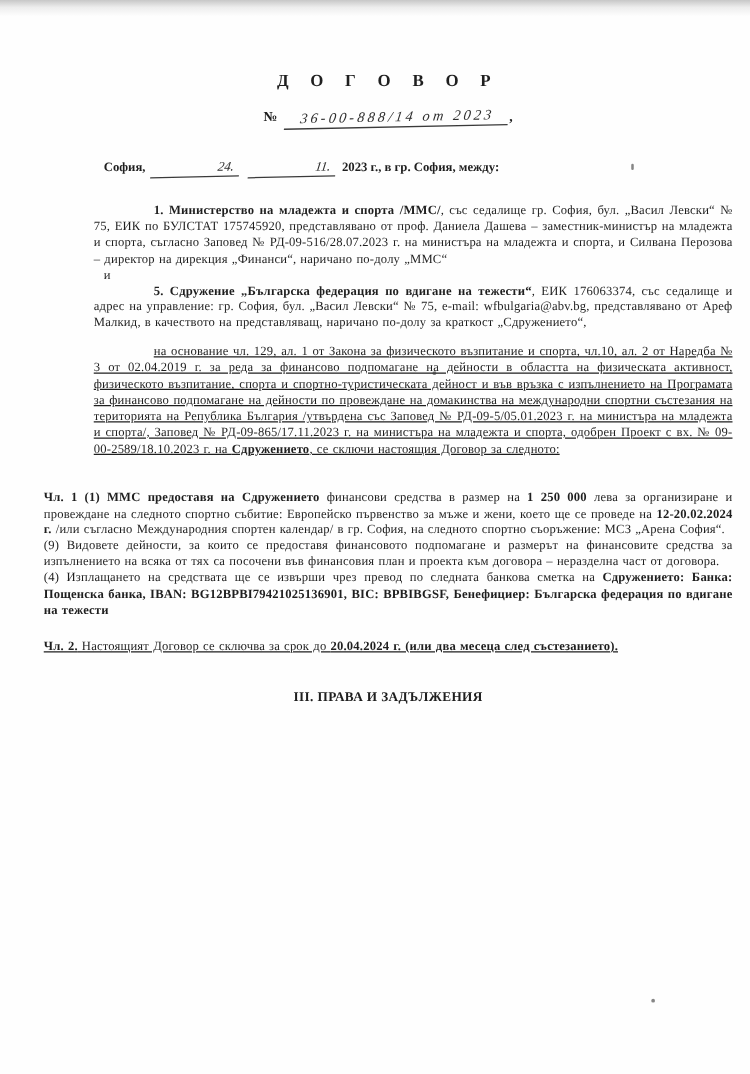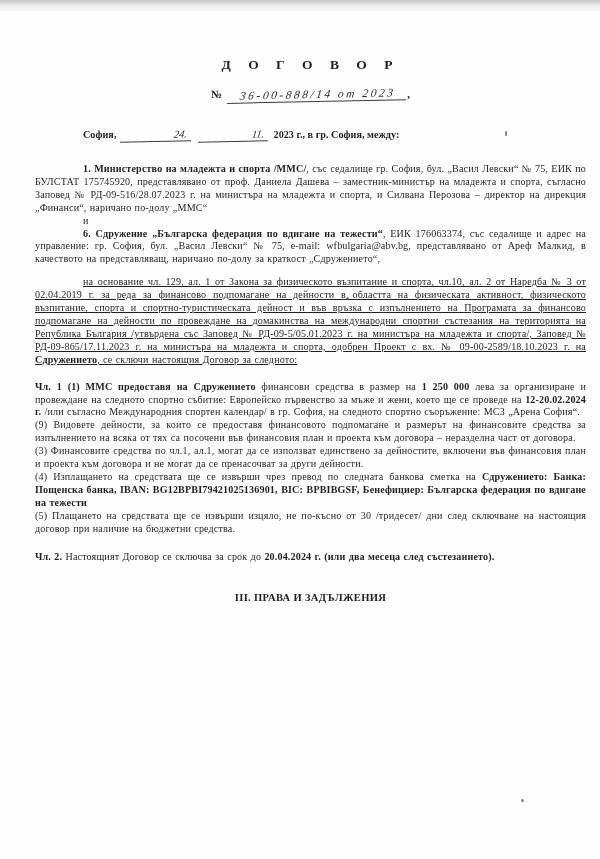--- a/index.html
+++ b/index.html
@@ -43,32 +43,32 @@
   }
   .dateline .hw{
     border-bottom:1px solid #3a3a3a;
     padding:0 5px;margin:0 2px;
     font-weight:normal;font-size:10.5px;
   }
   .para{
     margin:0;font-size:10.1px;line-height:12.9px;
     text-align:justify;word-spacing:.6px;letter-spacing:.15px;
   }
-  .indent{text-indent:48px;}
+  .indent{text-indent:48px;margin-left:40px;}
   .mt-party1{margin-top:21px;}
   .mt-basis{margin-top:10px;text-decoration:underline;}
   .conj{text-indent:48px;}
   .heading{
     text-align:center;font-weight:bold;font-size:10.6px;
     margin-top:22px;letter-spacing:.3px;
   }
   .hnum{margin-right:34px;}
-  .mt-art1{margin-top:14px;}
+  .mt-art1{margin-top:26px;}
   .mt-h2{margin-top:22px;}
-  .mt-art2{margin-top:16px;}
+  .mt-art2{margin-top:16px;text-decoration:underline;}
   .mt-h3{margin-top:28px;}
   .speck{
     position:absolute;background:#3c3c3c;border-radius:50%;
     opacity:.62;pointer-events:none;
   }
   b{font-weight:bold;}
 </style>
 </head>
 <body>
 
@@ -80,34 +80,32 @@
     <h1 class="title">Д О Г О В О Р</h1>
 
     <div class="number-line"><span>№</span><span class="hw">36-00-888/14 от 2023</span><span>,</span></div>
 
     <p class="dateline"><span>София,</span> <span class="hw">24.</span> <span class="hw">11.</span> <span>2023 г., в гр. София, между:</span></p>
 
     <p class="para indent mt-party1"><b>1. Министерство на младежта и спорта /ММС/</b><span>, със седалище гр. София, бул. „Васил Левски“ № 75, ЕИК по БУЛСТАТ 175745920, представлявано от проф. Даниела Дашева – заместник-министър на младежта и спорта, съгласно Заповед № РД-09-516/28.07.2023 г. на министъра на младежта и спорта, и Силвана Перозова – директор на дирекция „Финанси“, наричано по-долу „ММС“</span></p>
 
     <p class="para conj">и</p>
 
-    <p class="para indent"><b>6. Сдружение „Българска федерация по вдигане на тежести“</b><span>, ЕИК 176063374, със седалище и адрес на управление: гр. София, бул. „Васил Левски“ № 75, e-mail: wfbulgaria@abv.bg, представлявано от Ареф Малкид, в качеството на представляващ, наричано по-долу за краткост „Сдружението“,</span></p>
+    <p class="para indent"><b>5. Сдружение „Българска федерация по вдигане на тежести“</b><span>, ЕИК 176063374, със седалище и адрес на управление: гр. София, бул. „Васил Левски“ № 75, e-mail: wfbulgaria@abv.bg, представлявано от Ареф Малкид, в качеството на представляващ, наричано по-долу за краткост „Сдружението“,</span></p>
 
     <p class="para indent mt-basis"><span>на основание чл. 129, ал. 1 от Закона за физическото възпитание и спорта, чл.10, ал. 2 от Наредба № 3 от 02.04.2019 г. за реда за финансово подпомагане на дейности в областта на физическата активност, физическото възпитание, спорта и спортно-туристическата дейност и във връзка с изпълнението на Програмата за финансово подпомагане на дейности по провеждане на домакинства на международни спортни състезания на територията на Република България /утвърдена със Заповед № РД-09-5/05.01.2023 г. на министъра на младежта и спорта/, Заповед № РД-09-865/17.11.2023 г. на министъра на младежта и спорта, одобрен Проект с вх. № 09-00-2589/18.10.2023 г. на </span><b>Сдружението</b><span>, се сключи настоящия Договор за следното:</span></p>
 
 
     <p class="para mt-art1"><b>Чл. 1 (1) ММС предоставя на Сдружението</b><span> финансови средства в размер на </span><b>1 250 000</b><span> лева за организиране и провеждане на следното спортно събитие: Европейско първенство за мъже и жени, което ще се проведе на </span><b>12-20.02.2024 г.</b><span> /или съгласно Международния спортен календар/ в гр. София, на следното спортно съоръжение: МСЗ „Арена София“.</span></p>
 
     <p class="para">(9) Видовете дейности, за които се предоставя финансовото подпомагане и размерът на финансовите средства за изпълнението на всяка от тях са посочени във финансовия план и проекта към договора – неразделна част от договора.</p>
 
-    <p class="para">(3) Финансовите средства по чл.1, ал.1, могат да се използват единствено за дейностите, включени във финансовия план и проекта към договора и не могат да се пренасочват за други дейности.</p>
 
     <p class="para"><span>(4) Изплащането на средствата ще се извърши чрез превод по следната банкова сметка на </span><b>Сдружението: Банка: Пощенска банка, IBAN: BG12BPBI79421025136901, BIC: BPBIBGSF, Бенефициер: Българска федерация по вдигане на тежести</b></p>
 
-    <p class="para">(5) Плащането на средствата ще се извърши изцяло, не по-късно от 30 /тридесет/ дни след сключване на настоящия договор при наличие на бюджетни средства.</p>
 
 
     <p class="para mt-art2"><b>Чл. 2.</b><span> Настоящият Договор се сключва за срок до </span><b>20.04.2024 г. (или два месеца след състезанието).</b></p>
 
     <div class="heading mt-h3"><b>III. ПРАВА И ЗАДЪЛЖЕНИЯ</b></div>
 
   </div>
 
   <div class="speck" style="left:505px;top:131px;width:2px;height:5px;border-radius:1px;"></div>
   <div class="speck" style="left:346px;top:297px;width:3px;height:3px;"></div>

